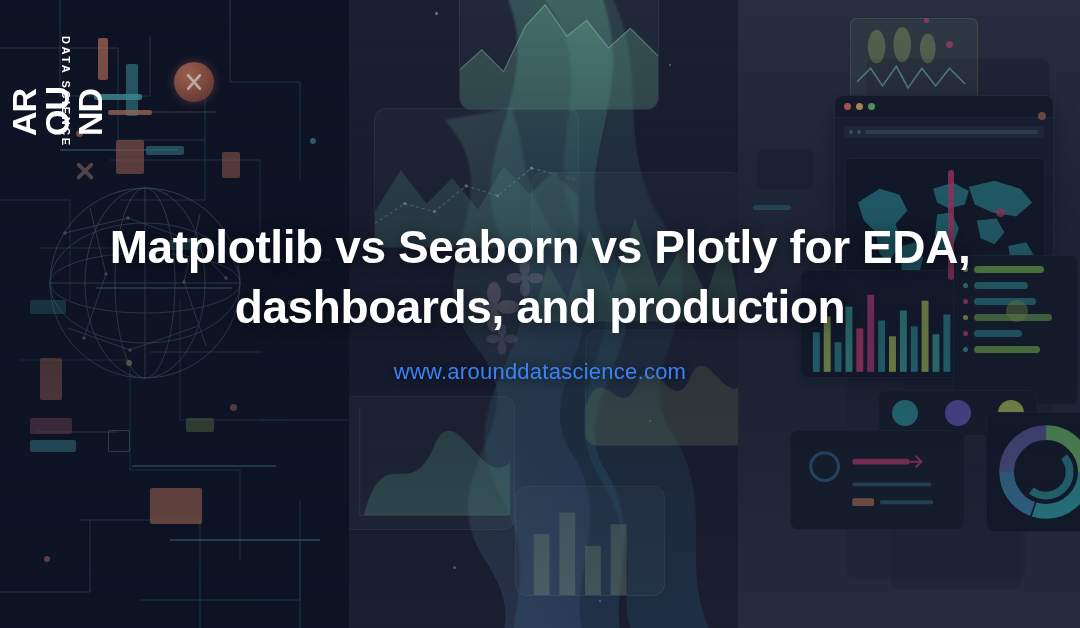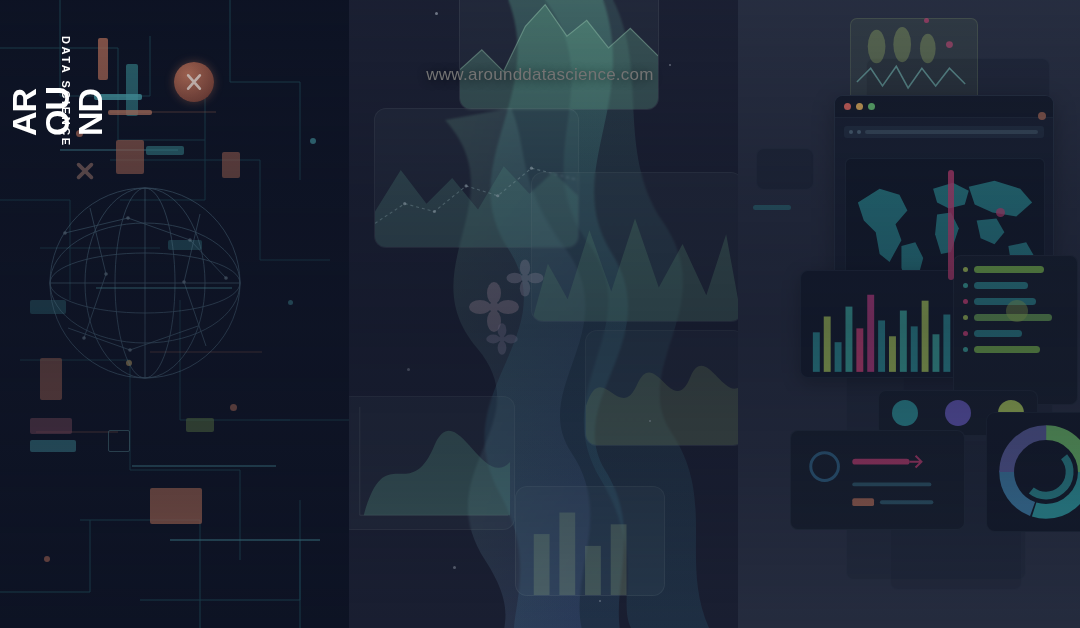--- a/index.html
+++ b/index.html
@@ -161,22 +161,22 @@
     margin-top:54px;
     width:166px; height:54px;
     border:0; border-radius:2px; cursor:pointer;
     background:linear-gradient(90deg,#e5628f 0%, #cf5ab4 42%, #8b44f0 78%, #7c3aed 100%);
     color:#ffffff; font-size:17px; font-weight:600;
     font-family:"Liberation Sans", sans-serif;
     letter-spacing:.1px;
     box-shadow:0 5px 20px rgba(124,58,237,.30);
   }
   .site-url{
-    margin-top:65px;
-    color:#737373; font-size:17px; letter-spacing:.25px;
+    margin-top:21px;
+    color:#3b82f6; font-size:22px; letter-spacing:.25px;
     text-shadow:0 1px 8px rgba(0,0,0,.6);
   }
 </style>
 </head>
 <body>
 
 <div class="banner">
 
   <div class="panels">
 
@@ -526,16 +526,17 @@
   <div class="logo">
     <div class="logo-stack" style="top:104px;">
       <div>AR</div>
       <div>OU</div>
       <div>ND</div>
     </div>
     <div class="logo-brand">DATA SCIENCE</div>
   </div>
 
   <div class="content">
+    <h1 class="hero-title">Matplotlib vs Seaborn vs Plotly for EDA, dashboards, and production</h1>
     <div class="site-url">www.arounddatascience.com</div>
   </div>
 
 </div>
 
 </body></html>

